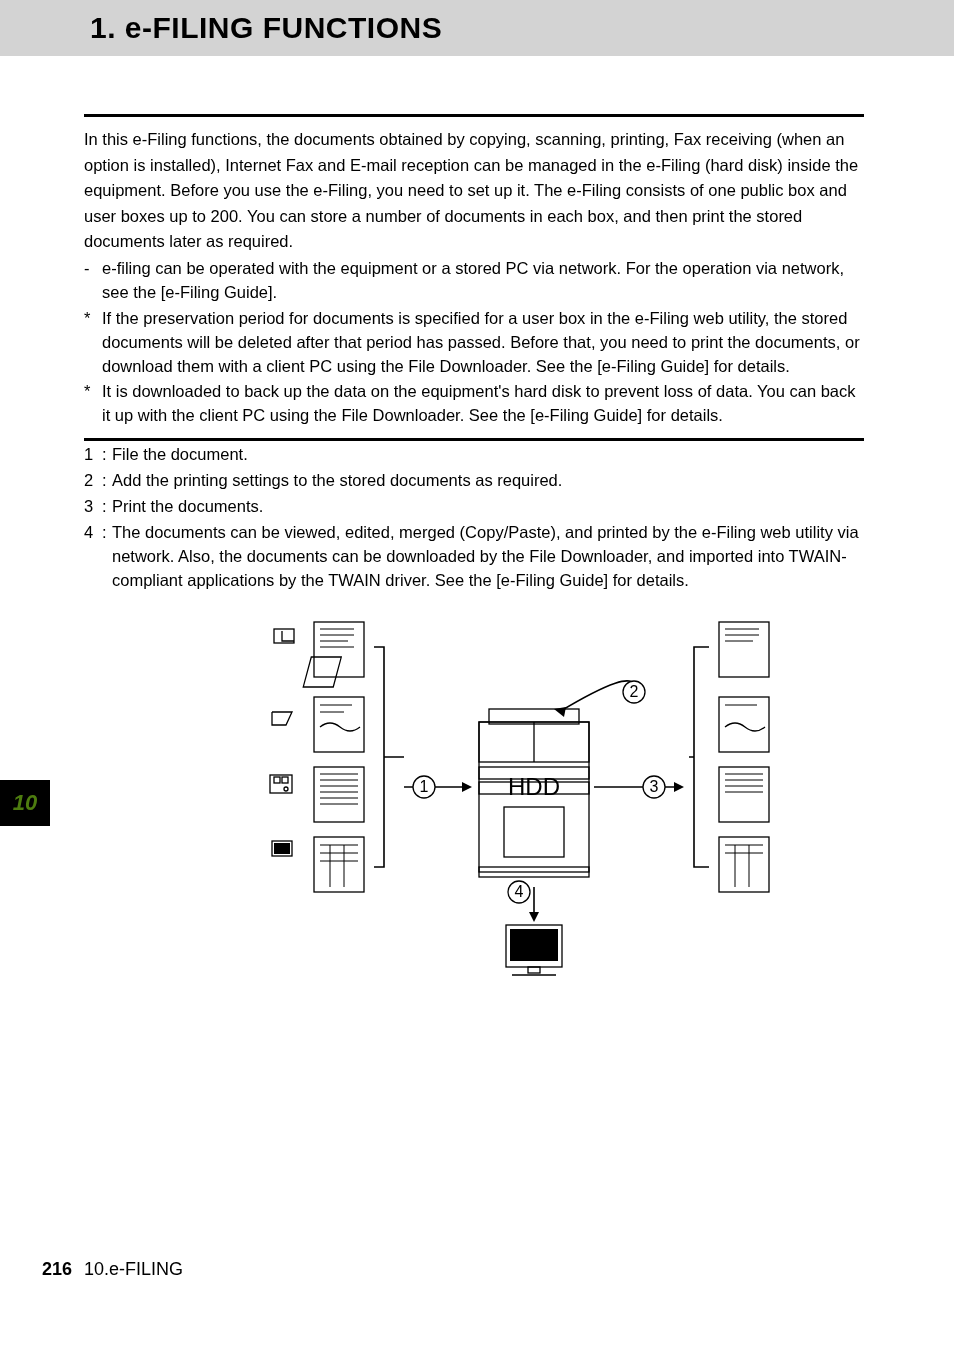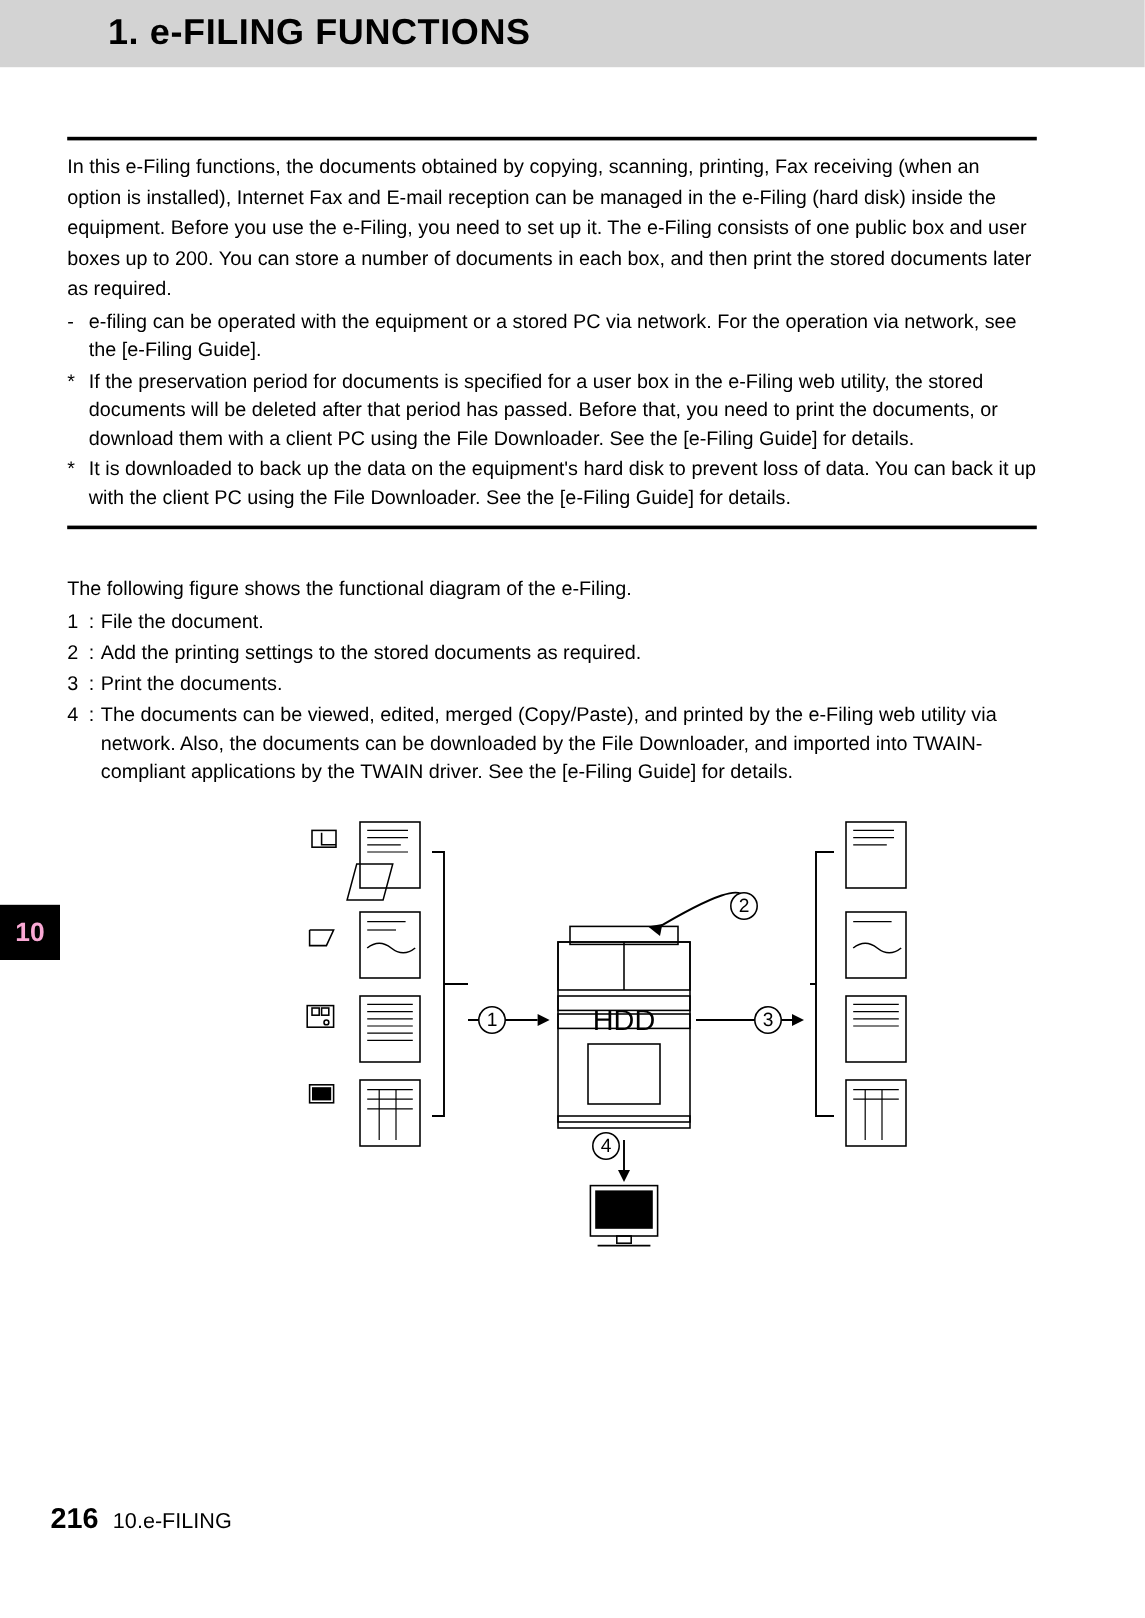--- a/index.html
+++ b/index.html
@@ -20,22 +20,21 @@
       height: 56px;
       display: flex;
       align-items: center;
     }
     .title-bar h1 {
       font-size: 30px;
       font-weight: bold;
       letter-spacing: 0.5px;
     }
     .content-area {
-      padding: 0 90px 0 40px;
-      margin-left: 16px;
+      padding: 0 90px 0 84px;
     }
     .heavy-rule {
       border: none;
       border-top: 3px solid #000;
       margin-top: 58px;
     }
     .intro-para {
       margin-top: 10px;
       font-size: 16.5px;
       line-height: 1.55;
@@ -82,41 +81,42 @@
     }
     .colon {
       flex: 0 0 10px;
     }
     .num-text {
       flex: 1;
     }
     .tab-side {
       position: absolute;
       left: 0;
-      top: 754px;
+      top: 780px;
       width: 50px;
       height: 46px;
       background: #000;
-      color: #f9a8d4;
+      color: #4d7c0f;
       display: flex;
       align-items: center;
       justify-content: center;
       font-size: 22px;
       font-weight: bold;
+      font-style: italic;
     }
     .footer {
       position: absolute;
       bottom: 68px;
       left: 42px;
       display: flex;
       align-items: baseline;
       gap: 12px;
     }
     .page-num {
-      font-size: 24px;
+      font-size: 18px;
       font-weight: bold;
     }
     .footer-label {
       font-size: 18px;
     }
     .diagram-wrap {
       margin-top: 24px;
       display: flex;
       justify-content: center;
     }
@@ -153,21 +153,20 @@
       <span class="bullet-text">If the preservation period for documents is specified for a user box in the e-Filing web utility, the stored documents will be deleted after that period has passed. Before that, you need to print the documents, or download them with a client PC using the File Downloader. See the [e-Filing Guide] for details.</span>
     </li>
     <li>
       <span class="bullet-marker">*</span>
       <span class="bullet-text">It is downloaded to back up the data on the equipment's hard disk to prevent loss of data. You can back it up with the client PC using the File Downloader. See the [e-Filing Guide] for details.</span>
     </li>
   </ul>
 
   <hr class="heavy-rule-2">
 
-  <p class="figure-intro">The following figure shows the functional diagram of the e-Filing.</p>
 
   <ul class="num-list">
     <li>
       <span class="num">1</span>
       <span class="colon">:</span>
       <span class="num-text">File the document.</span>
     </li>
     <li>
       <span class="num">2</span>
       <span class="colon">:</span>

